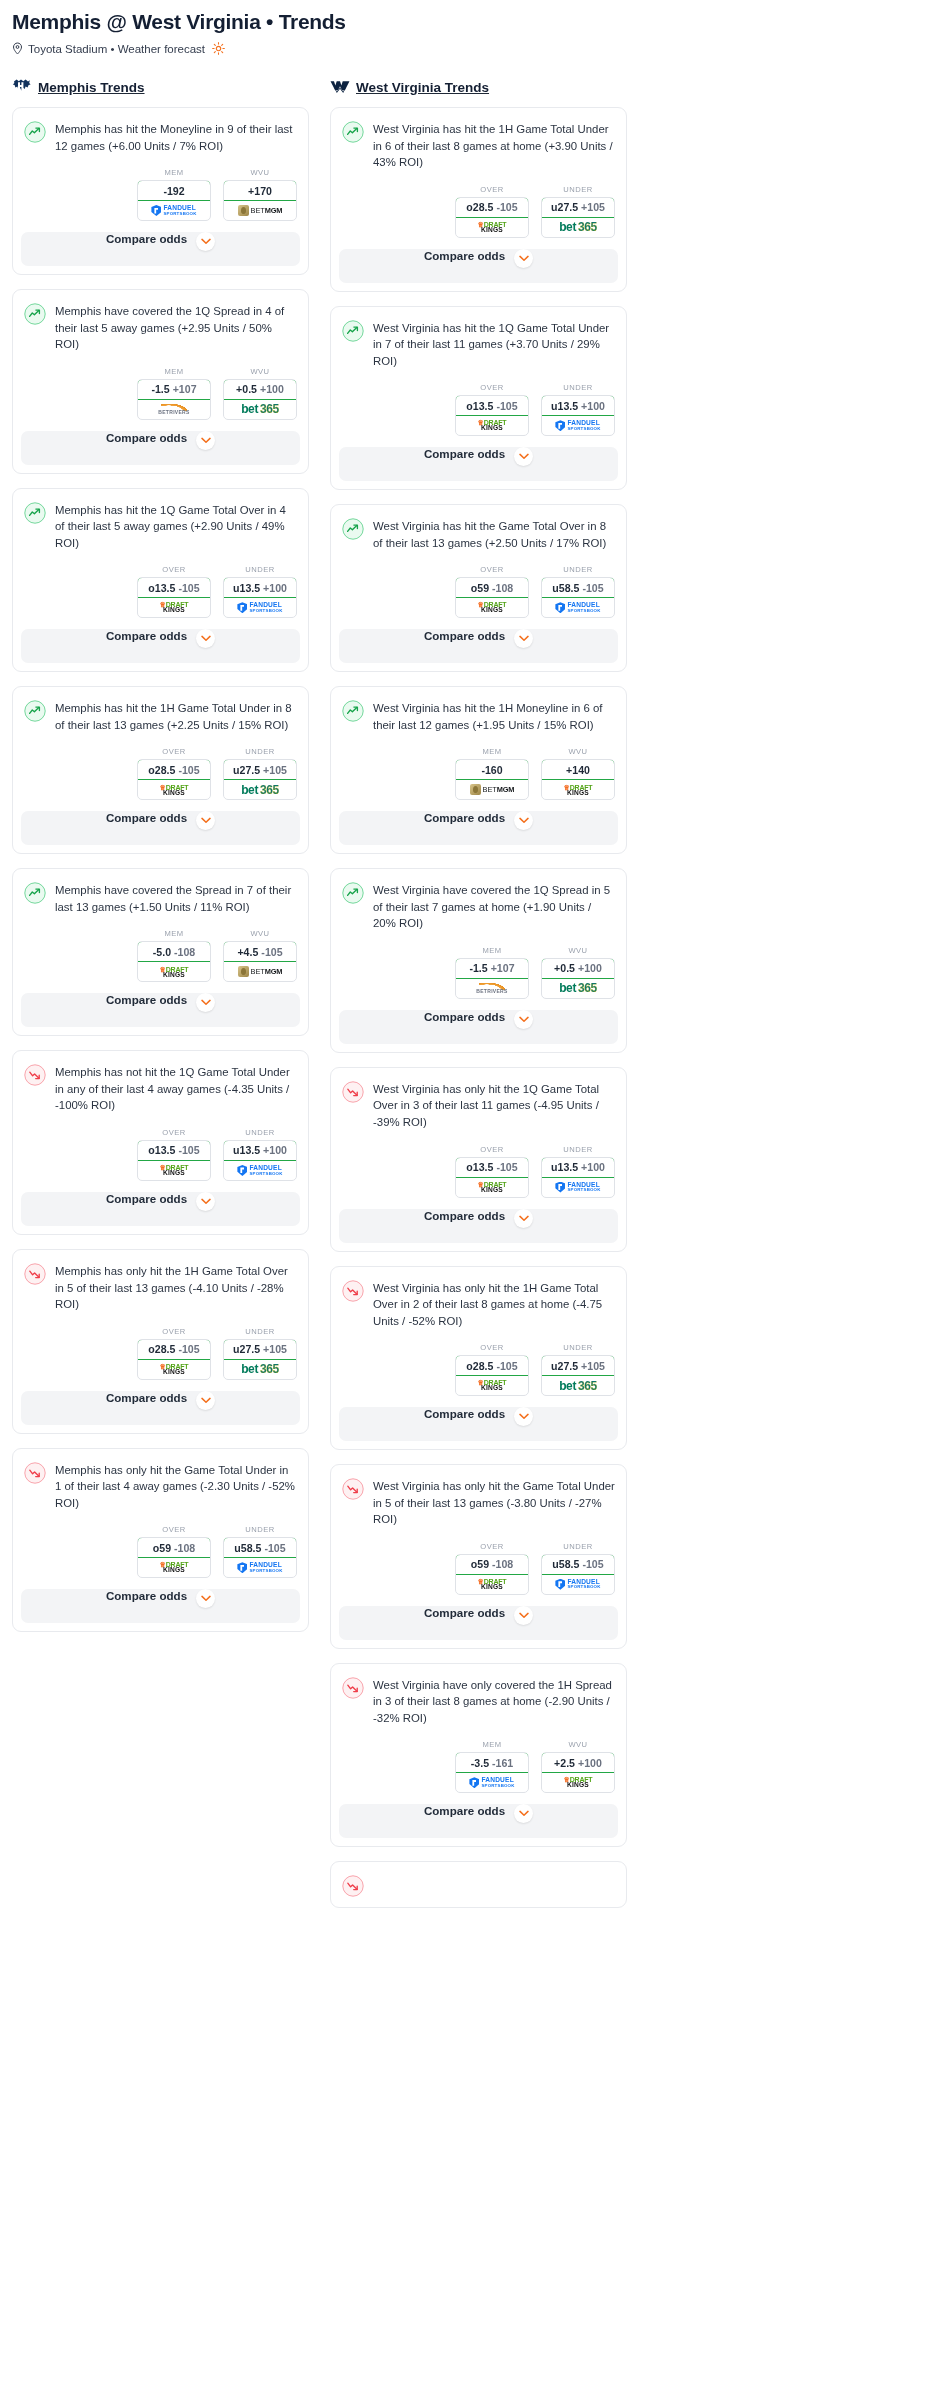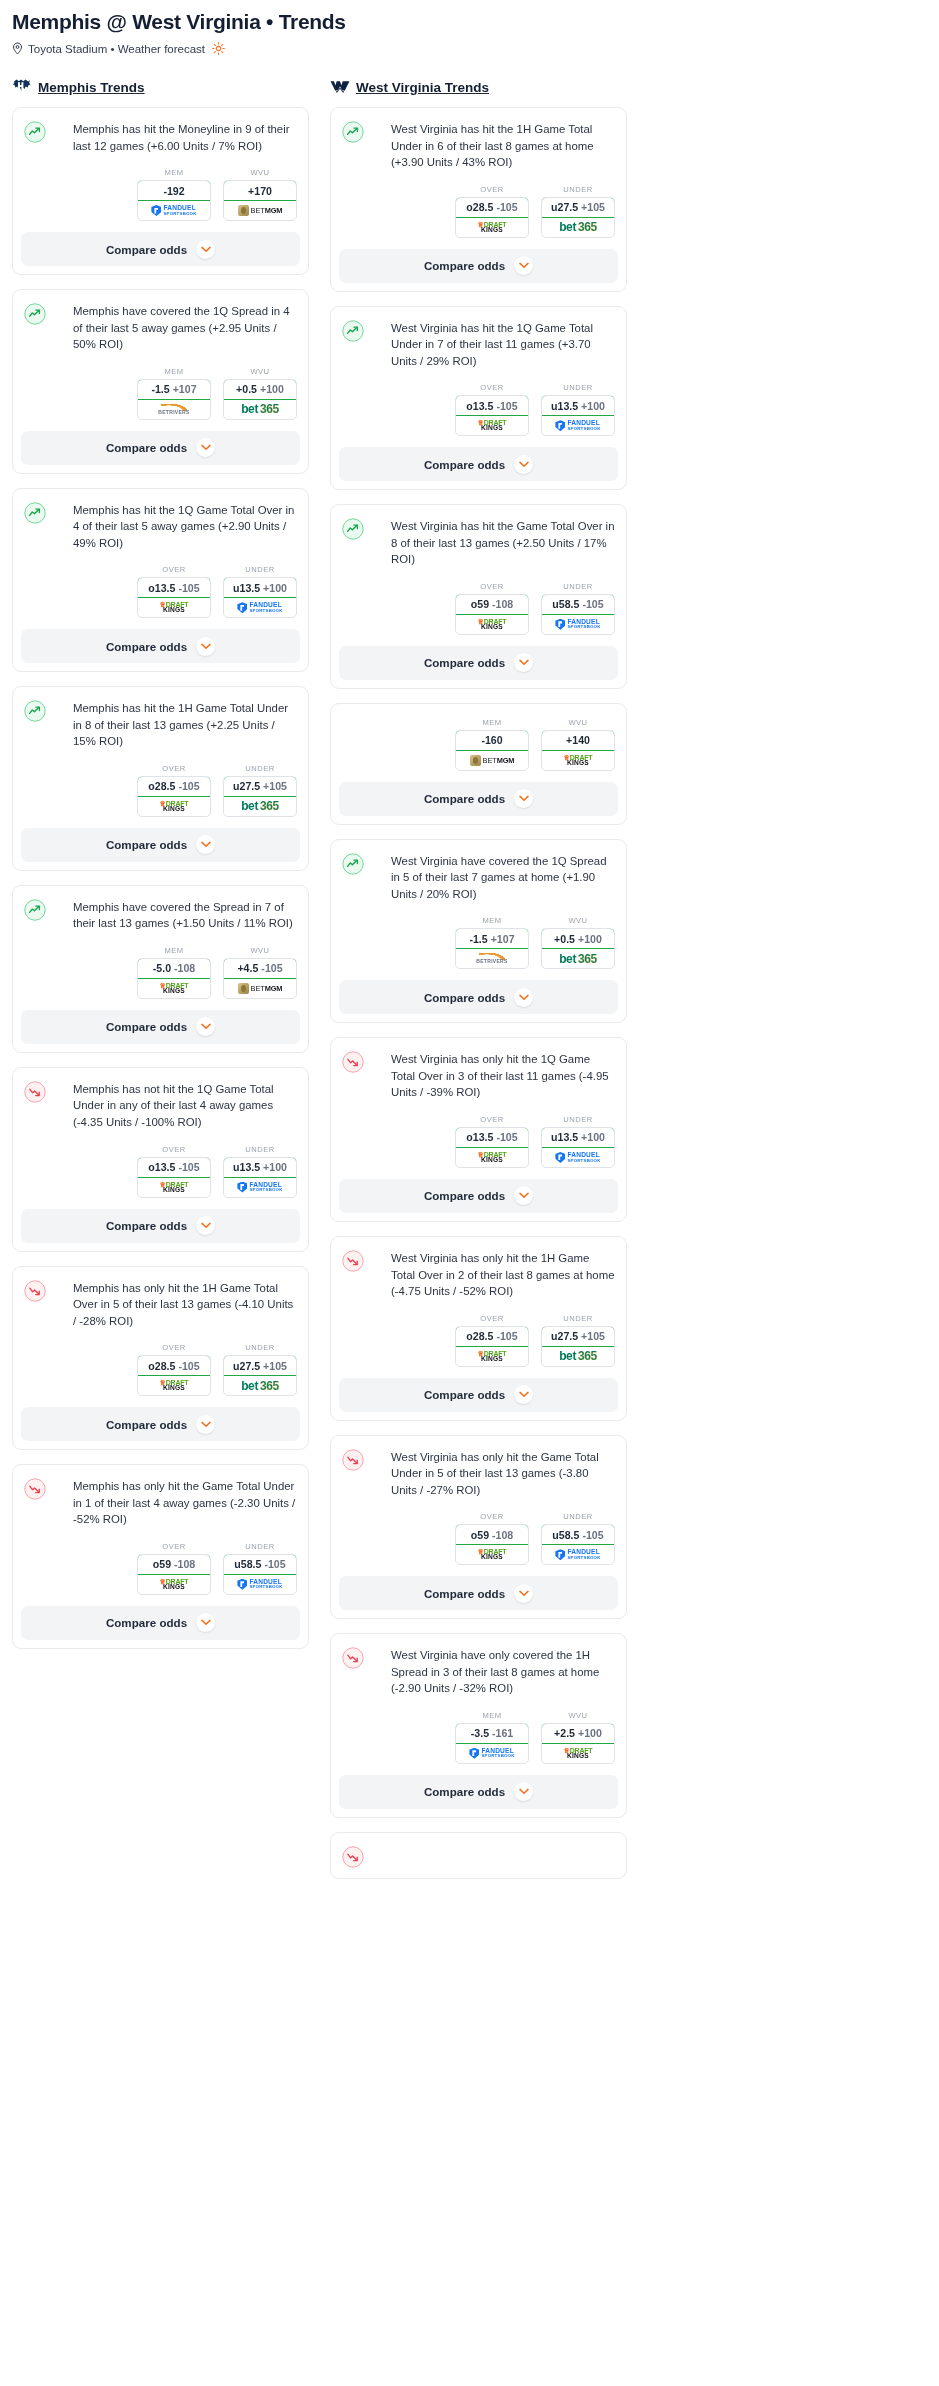--- a/index.html
+++ b/index.html
@@ -55,21 +55,21 @@
 
   
   .card {
     border: 1px solid #e8eaee;
     border-radius: 9px;
     background: #fff;
     margin-bottom: 14px;
     overflow: hidden;
   }
   .card-body { padding: 12px 11px 0 11px; }
-  .trend-row { display: flex; gap: 27px; align-items: flex-start; }
+  .trend-row { display: flex; gap: 9px; align-items: flex-start; }
   .trend-icon { flex: 0 0 22px; width: 22px; height: 22px; margin-top: 1px; }
   .trend-text {
     font-size: 11.4px;
     line-height: 1.45;
     color: #2b3442;
     padding-top: 1px;
   }
 
   
   .odds-wrap {
@@ -160,21 +160,21 @@
   }
   .bk-br .t { font-size: 5px; font-weight: bold; color: #6b7280; letter-spacing: .3px; margin-top:-1px;}
 
   
   .compare {
     background: #f3f4f6;
     margin: 0 8px 8px 8px;
     border-radius: 7px;
     height: 34px;
     display: flex;
-    align-items: center;
+    align-items: flex-start;
     justify-content: center;
     gap: 9px;
     cursor: pointer;
   }
   .compare .lbl { font-size: 11.6px; font-weight: bold; color: #1f2937; }
   .compare .chev {
     width: 19px; height: 19px; border-radius: 50%;
     background: #fff;
     display: flex; align-items: center; justify-content: center;
     box-shadow: 0 1px 2px rgba(0,0,0,.10);
@@ -829,20 +829,30 @@
       <div class="compare">
         <span class="lbl">Compare odds</span>
         <span class="chev">
           <svg width="10" height="7" viewBox="0 0 10 7">
                 <path d="M1 1.4 L5 5.2 L9 1.4" fill="none" stroke="#f4711f" stroke-width="1.5" stroke-linecap="round" stroke-linejoin="round"></path>
               </svg>
         </span>
       </div>
     </div>
         <div class="card">
+      <div class="card-body">
+        <div class="trend-row">
+          <span class="trend-icon"><svg width="22" height="22" viewBox="0 0 22 22">
+      <circle cx="11" cy="11" r="10.2" fill="#eafaf0" stroke="#74d79b" stroke-width="1"></circle>
+      <path d="M5.6 13.4 L8.3 10 L10.4 11.8 L14.8 7.4" fill="none" stroke="#16a34a" stroke-width="1.35" stroke-linecap="round" stroke-linejoin="round"></path>
+      <path d="M11.9 7.1 L15.4 7.1 L15.4 10.5" fill="none" stroke="#16a34a" stroke-width="1.35" stroke-linecap="round" stroke-linejoin="round"></path>
+    </svg></span>
+          <span class="trend-text">West Virginia has hit the 1H Moneyline in 6 of their last 12 games (+1.95 Units / 15% ROI)</span>
+        </div>
+      </div>
       <div class="odds-wrap">
           <div class="odds-cell">
             <div class="odds-label">MEM</div>
             <div class="odds-box">
               <div class="odds-value">
                 <span>-160</span>
 
               </div>
               <div class="book">
                   <span class="bk bk-mgm">

